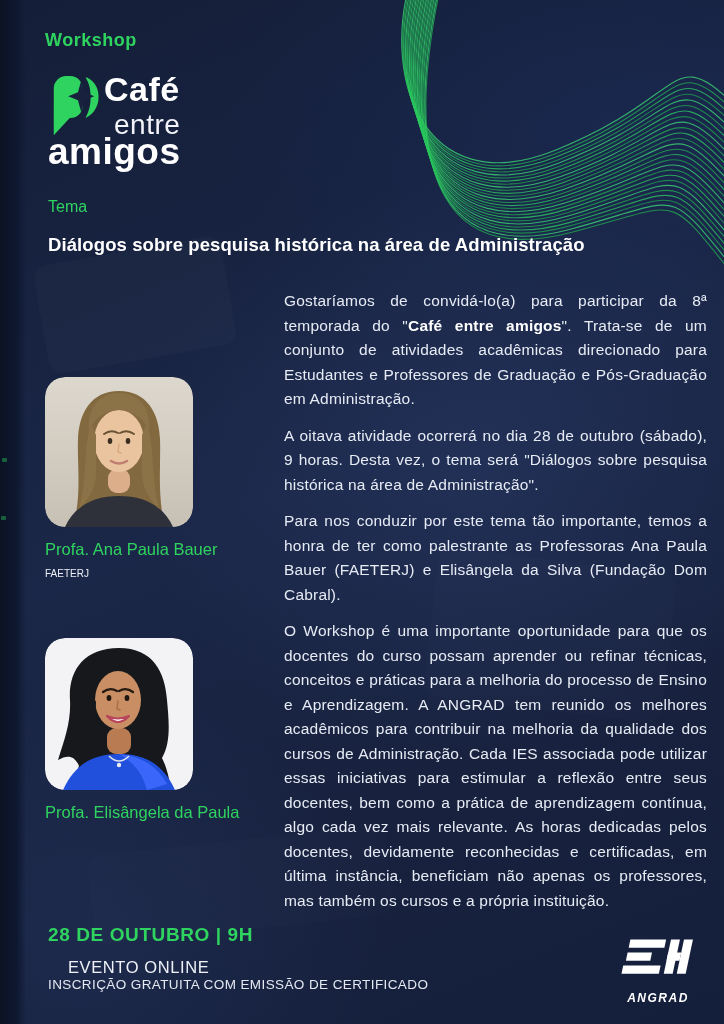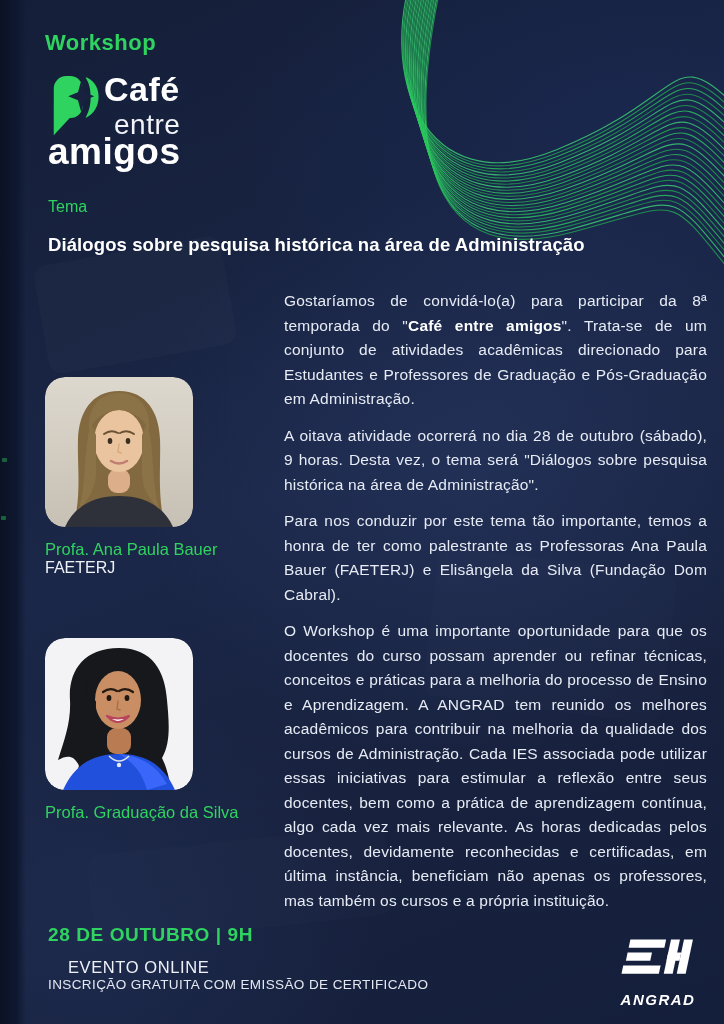--- a/index.html
+++ b/index.html
@@ -28,47 +28,47 @@
   .tex{position:absolute;background:rgba(255,255,255,.018);border-radius:14px;}
   .tex.t1{left:40px;top:250px;width:190px;height:110px;transform:rotate(-10deg);}
   .tex.t2{left:430px;top:560px;width:240px;height:150px;transform:rotate(7deg);background:rgba(255,255,255,.012);}
   .tex.t3{left:90px;top:840px;width:300px;height:90px;transform:rotate(-6deg);background:rgba(255,255,255,.012);}
   .edge-band{left:0;top:0;width:26px;height:1024px;
     background:linear-gradient(90deg,#0a1223 0%,#0e1830 65%,rgba(14,24,48,0) 100%);}
   .edge-speck{width:5px;height:4px;background:#2bbf5b;opacity:.45;border-radius:1px;}
   
   .waves{left:0;top:0;width:724px;height:1024px;pointer-events:none;}
   
-  .kicker{left:45px;top:30px;font-size:22px;font-weight:600;letter-spacing:.5px;color:var(--accent-green);}
+  .kicker{left:45px;top:30px;font-size:18px;font-weight:600;letter-spacing:.5px;color:var(--accent-green);}
   .logo-icon{left:48px;top:70px;}
   .logo-cafe{left:104px;top:70px;font-size:34px;font-weight:700;color:#fff;letter-spacing:.5px;}
   .logo-entre{left:114px;top:109px;font-size:28px;font-weight:300;color:#f2f4f9;letter-spacing:.5px;}
   .logo-amigos{left:48px;top:131px;font-size:37px;font-weight:700;color:#fff;letter-spacing:.5px;}
   
   .tema-label{left:48px;top:198px;font-size:16px;font-weight:500;color:var(--accent-green);}
   .page-title{left:48px;top:234px;width:660px;font-size:18.5px;font-weight:700;color:#fff;letter-spacing:.1px;}
   
   .body-col{left:284px;top:289px;width:423px;font-size:15.5px;line-height:24.5px;
     text-align:justify;color:#e6ebf4;letter-spacing:.2px;}
   .body-col p{margin-bottom:12px;}
   .body-col .b{font-weight:700;color:#fff;}
   
   .speaker{width:210px;}
   .speaker-1{left:45px;top:377px;}
   .speaker-2{left:45px;top:638px;}
   .speaker-photo{display:block;border-radius:20px;overflow:hidden;}
   .speaker-name{margin-top:13px;font-size:16.5px;font-weight:500;color:var(--accent-green);}
-  .speaker-affil{font-size:16px;font-weight:400;color:#eef1f7;}
+  .speaker-affil{margin-top:9px;font-size:10px;font-weight:400;color:#eef1f7;}
   
   .footer-info{left:48px;top:924px;}
   .f-datetime{font-size:19px;font-weight:700;letter-spacing:.6px;color:var(--accent-green);}
   .f-mode{margin-top:12px;font-size:16.5px;font-weight:500;letter-spacing:.6px;color:#eef2f8;margin-left:20px;}
   .f-reg{margin-top:0;font-size:13.5px;font-weight:400;letter-spacing:.4px;color:#e3e8f1;}
   .brand{left:612px;top:934px;width:92px;text-align:center;}
-  .brand-label{margin-top:3px;font-size:15px;font-weight:700;font-style:italic;letter-spacing:1.5px;color:#fff;}
+  .brand-label{margin-top:3px;font-size:12px;font-weight:700;font-style:italic;letter-spacing:1.5px;color:#fff;}
 </style>
 </head>
 <body>
 
 <div class="poster">
 
   <div class="abs edge-band"></div>
   <div class="tex t1"></div>
   <div class="tex t2"></div>
   <div class="tex t3"></div>
@@ -177,21 +177,21 @@
         <ellipse cx="73" cy="62" rx="23" ry="29" fill="#c98e63"></ellipse>
         <path d="M73 12 C50 12 40 30 42 52 C48 37 58 30 73 29 C90 30 100 38 105 54 C109 30 96 12 73 12 Z" fill="#17181b"></path>
         <path d="M43 46 C38 68 41 86 36 102 C47 94 51 80 51 64 Z" fill="#17181b"></path>
         <path d="M58 54 Q65 49 72 53 M88 54 Q81 49 74 53" stroke="#241a12" stroke-width="2.2" fill="none" stroke-linecap="round"></path>
         <ellipse cx="64" cy="60" rx="2.4" ry="3" fill="#201710"></ellipse>
         <ellipse cx="82" cy="60" rx="2.4" ry="3" fill="#201710"></ellipse>
         <path d="M73 63 L72 71 L75 72" stroke="#a96f44" stroke-width="1.4" fill="none" stroke-linecap="round"></path>
         <path d="M62 78 Q73 90 84 78 Q73 83 62 78 Z" fill="#ffffff" stroke="#b8455c" stroke-width="2.2" stroke-linejoin="round"></path>
       </g>
     </svg>
-    <div class="speaker-name">Profa. Graduação da Silva</div>
+    <div class="speaker-name">Profa. Elisângela da Paula</div>
   </div>
 
   <div class="abs footer-info">
     <div class="f-datetime">28 DE OUTUBRO | 9H</div>
     <div class="f-mode">EVENTO ONLINE</div>
     <div class="f-reg">INSCRIÇÃO GRATUITA COM EMISSÃO DE CERTIFICADO</div>
   </div>
 
   <div class="abs brand">
     <svg width="78" height="50" viewBox="0 0 96 52" aria-hidden="true">

